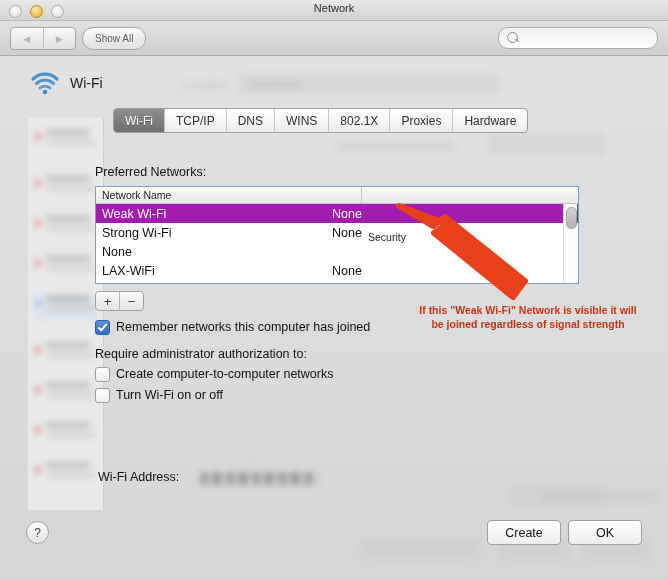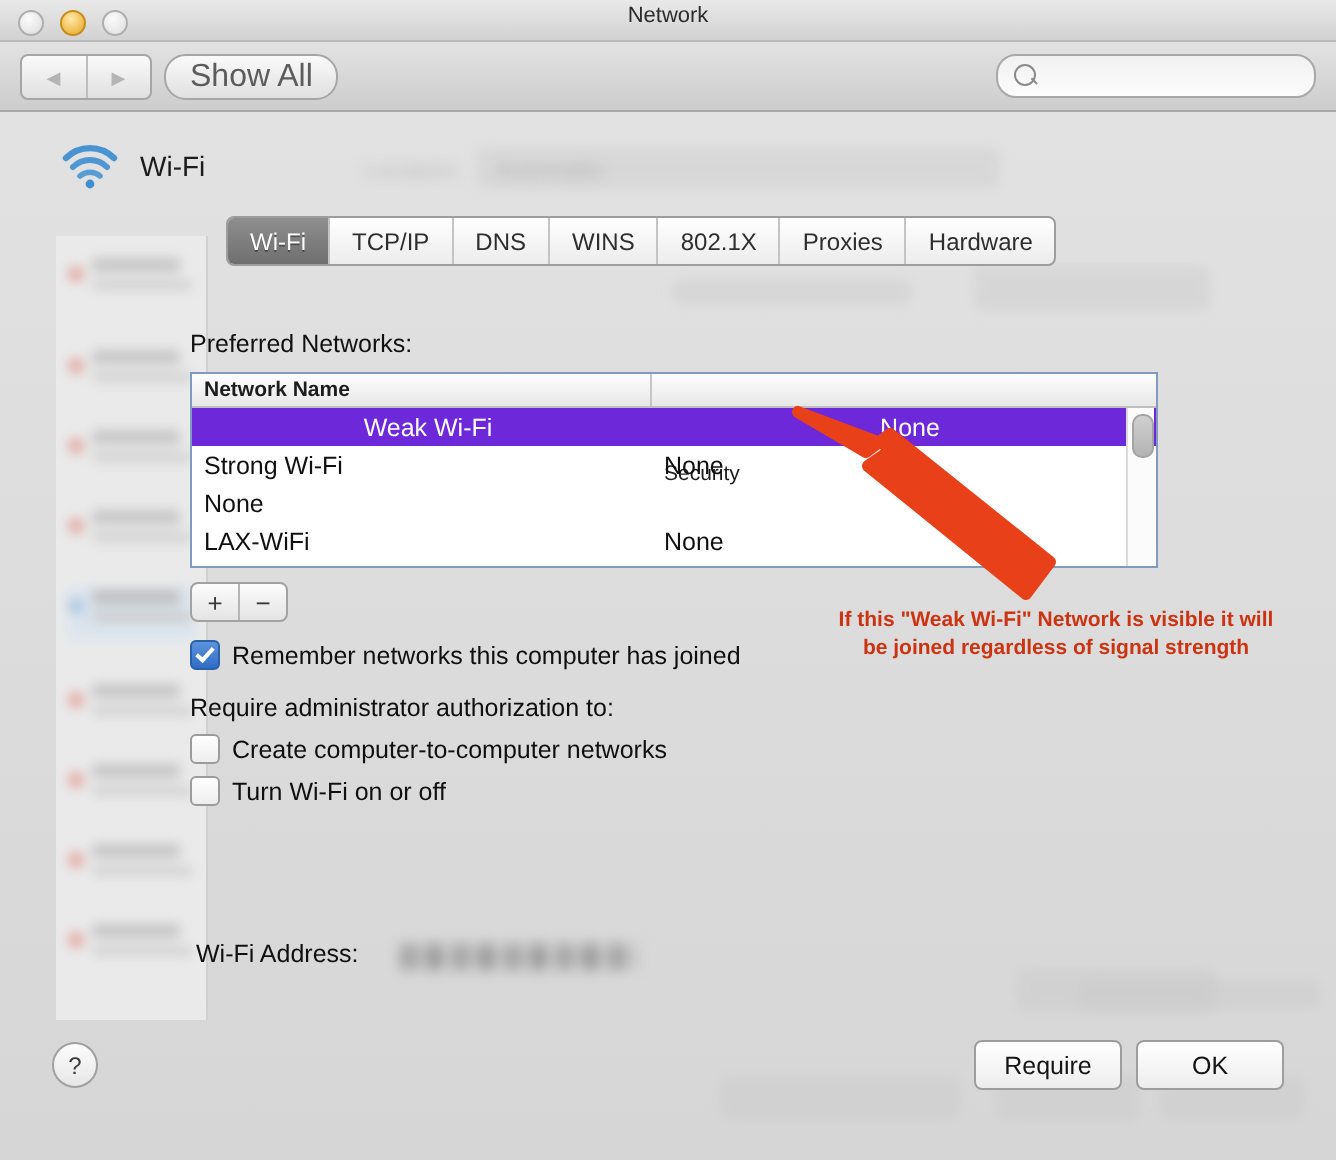--- a/index.html
+++ b/index.html
@@ -139,21 +139,21 @@
     display: flex; align-items: center; justify-content: center;
     color: #b4b4b4; font-size: 9px;
   }
   .navseg > div + div { border-left: 1px solid #bdbdbd; }
   .showall {
     position: absolute;
     left: 82px; top: 6px;
     height: 21px;
     padding: 0 12px;
     display: flex; align-items: center;
-    font-size: 16px;
+    font-size: 10px;
     color: #5c5c5c;
     border: 1px solid #a6a6a6;
     border-radius: 11px;
     background: linear-gradient(#fafafa, #e0e0e0);
   }
   .searchbox {
     position: absolute;
     right: 10px; top: 6px;
     width: 158px; height: 20px;
     border: 1px solid #a8a8a8;
@@ -245,29 +245,29 @@
     height: 16px;
     background: linear-gradient(#fdfdfd, #e8e8e8);
     border-bottom: 1px solid #c0c0c0;
   }
   .th {
     font-size: 10.5px;
     color: #1d1d1d;
     padding: 2px 0 0 6px;
     box-sizing: border-box;
   }
-  .th.name { width: 230px; border-right: 1px solid #c6c6c6; font-weight: bold; }
+  .th.name { width: 266px; border-right: 1px solid #c6c6c6; }
   .th.sec { flex: 1; margin-top: 42px; }
   .tbody { position: relative; height: 79px; overflow: hidden; }
   .trow {
     display: flex;
     height: 19px;
     align-items: center;
   }
-  .trow.selected { background: #6d28d9; text-align: center; }
+  .trow.selected { background: #a21caf; }
   .trow.selected .td { color: #ffffff; }
   .td {
     font-size: 12.5px;
     color: #101010;
     padding-left: 6px;
     box-sizing: border-box;
   }
   .td.name { width: 230px; }
   .td.sec { flex: 1; }
   .tscroll {
@@ -306,21 +306,21 @@
   }
   .pmbtn + .pmbtn { border-left: 1px solid #b5b5b5; }
   .drag-hint {
     margin-left: 13px;
     font-size: 11.5px;
     color: #1a1a1a;
   }
 
   
   .cbrow {
-    display: flex; align-items: center;
+    display: flex; align-items: flex-start;
     gap: 6px;
     margin-top: 9px;
   }
   .cbox {
     width: 13px; height: 13px;
     border: 1px solid #9b9b9b;
     border-radius: 3px;
     background: linear-gradient(#ffffff, #ededed);
     flex: none;
     position: relative;
@@ -568,16 +568,16 @@
   </svg>
 
   <div class="annotation">
     <div>If this "Weak Wi-Fi" Network is visible it will</div>
     <div>be joined regardless of signal strength</div>
   </div>
 
   <div class="wifi-addr">Wi-Fi Address:</div>
 
   <div class="helpbtn">?</div>
-  <div class="dlgbtn cancel">Require</div>
+  <div class="dlgbtn cancel">Create</div>
   <div class="dlgbtn ok">OK</div>
 
 </div>
 
 </body></html>

